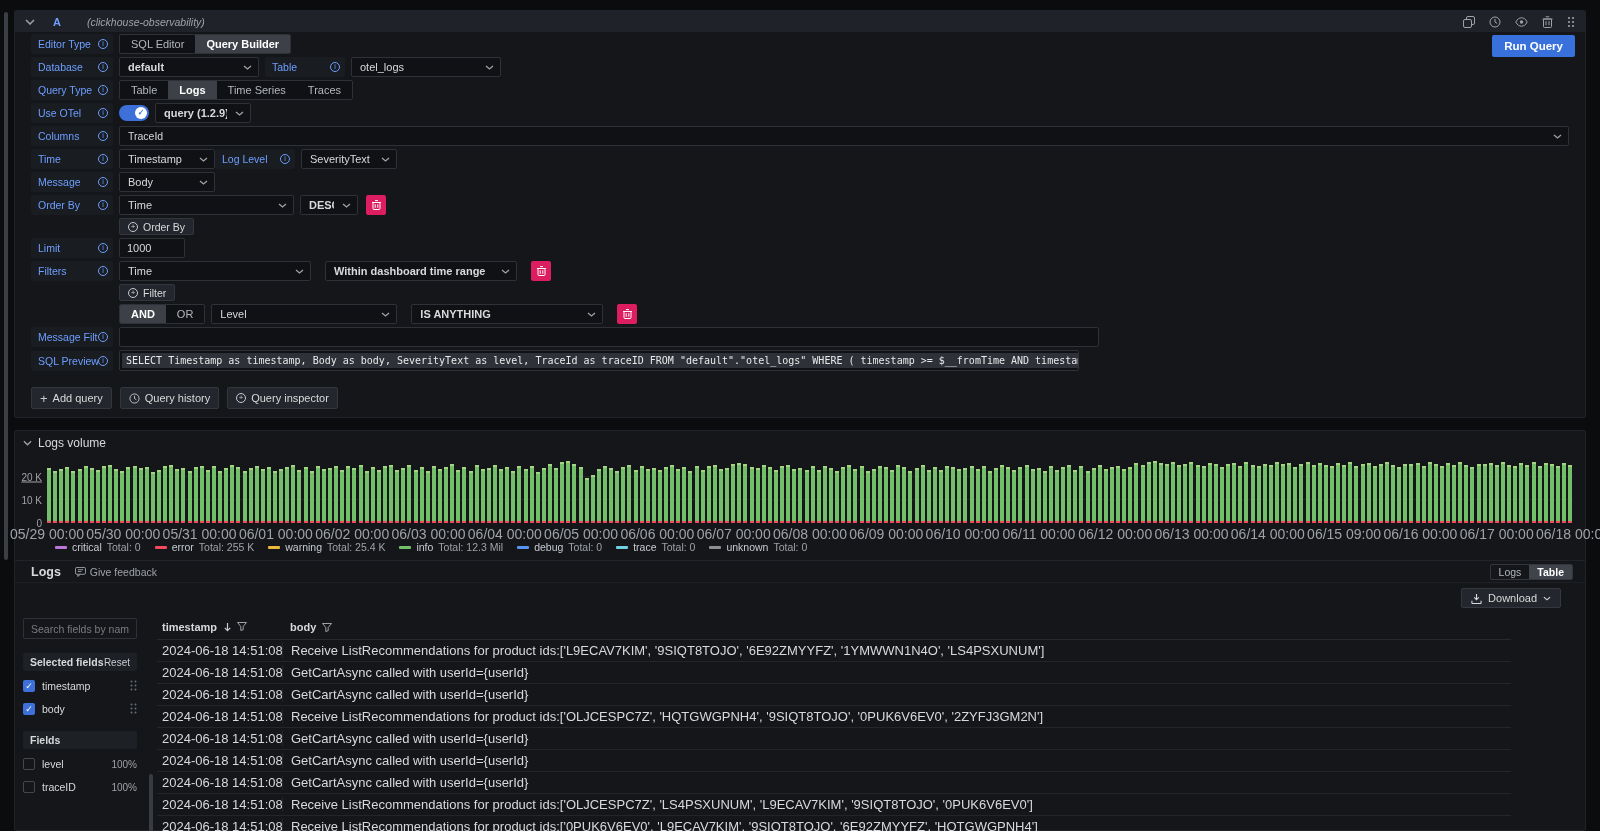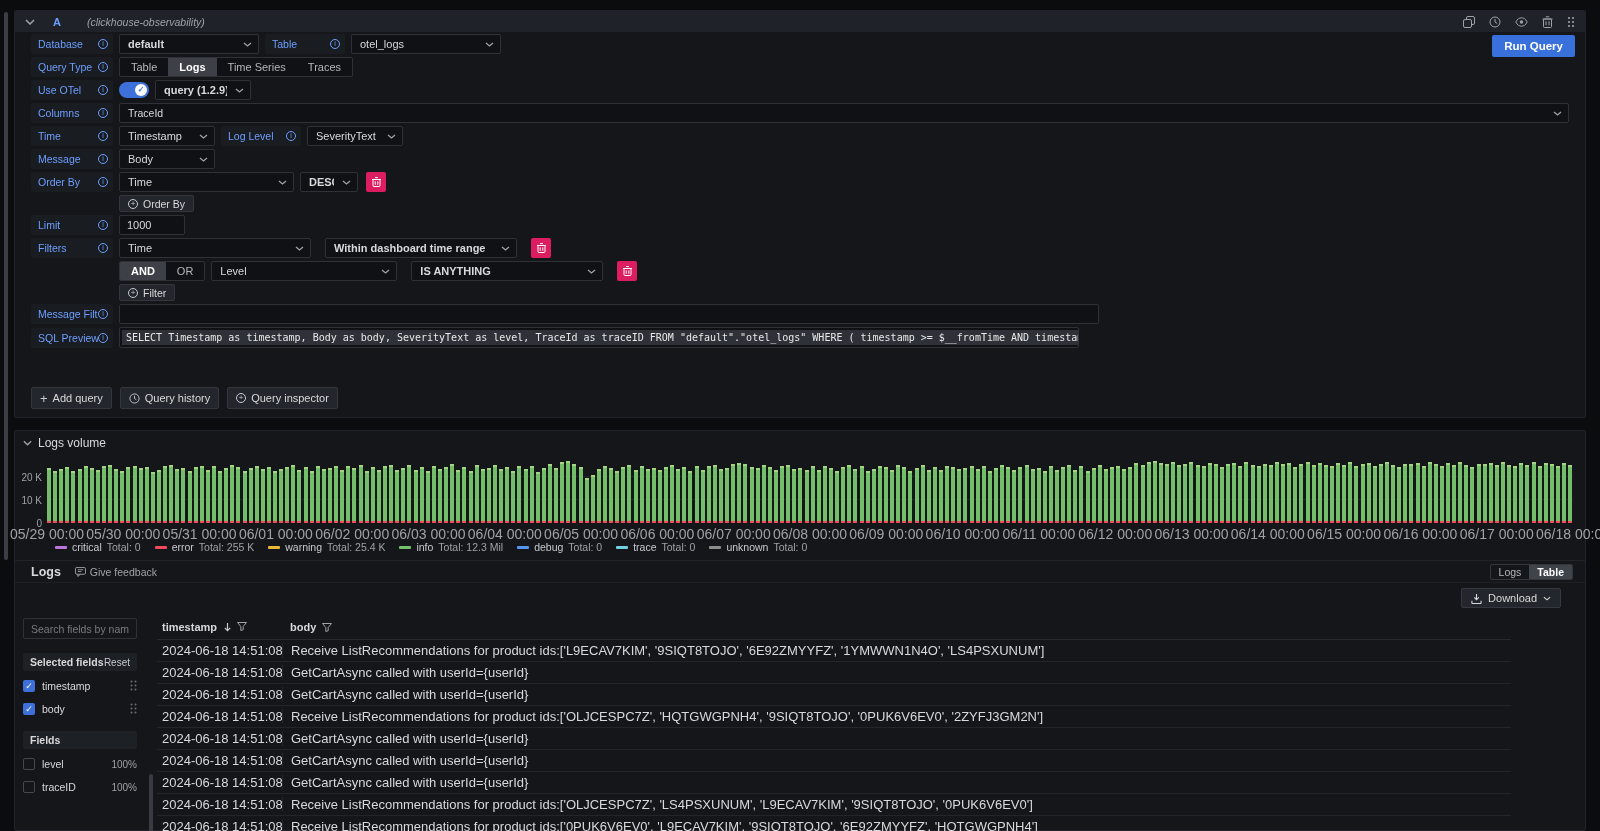--- a/index.html
+++ b/index.html
@@ -179,20 +179,30 @@
             </g>
           </svg>
         </span>
     </div>
   </div>
 
   <button class="run-btn">Run Query</button>
 
   <div class="qform">
 
+    <div class="frow">
+      <div class="flabel">
+          <span class="lbl-text">Editor Type</span>
+          <span class="info-icon"></span>
+        </div>
+      <div class="seg">
+        <button>SQL Editor</button>
+        <button class="active">Query Builder</button>
+      </div>
+    </div>
 
     <div class="frow">
       <div class="flabel">
           <span class="lbl-text">Database</span>
           <span class="info-icon"></span>
         </div>
       <div class="select" style="width:140px; font-weight:bold;">
           <span class="sel-text">default</span>
           <span class="dd">
             <svg width="9" height="5" viewBox="0 0 9 5">
@@ -266,21 +276,21 @@
           <span class="info-icon"></span>
         </div>
       <div class="select" style="width:96px;">
           <span class="sel-text">Timestamp</span>
           <span class="dd">
             <svg width="9" height="5" viewBox="0 0 9 5">
               <path d="M1 1l3.5 3L8 1" fill="none" stroke="#9fa2a7" stroke-width="1.3"></path>
             </svg>
           </span>
         </div>
-      <div class="flabel inline-label" style="margin-left:6px;justify-content:space-between;">
+      <div class="flabel inline-label" style="justify-content:space-between;">
           <span class="lbl-text">Log Level</span>
           <span class="info-icon"></span>
         </div>
       <div class="select" style="width:96px;">
           <span class="sel-text">SeverityText</span>
           <span class="dd">
             <svg width="9" height="5" viewBox="0 0 9 5">
               <path d="M1 1l3.5 3L8 1" fill="none" stroke="#9fa2a7" stroke-width="1.3"></path>
             </svg>
           </span>
@@ -369,20 +379,28 @@
           </span>
         </div>
       <button class="trash-btn" style="margin-left:14px;">
           <svg width="9" height="10" viewBox="0 0 9 10">
             <rect x="1" y="2.5" width="7" height="7" rx="1" fill="none" stroke="#fff"></rect>
             <path d="M0 2.5h9M3 0.6h3M3.2 4.3v3.5M5.8 4.3v3.5" stroke="#fff" fill="none"></path>
           </svg>
         </button>
     </div>
 
+    <div class="frow" style="height:17px;">
+      <div style="width:88px; flex:none;"></div>
+      <button class="ghost-btn">
+          <span class="plus-circle"></span>
+          <span>Filter</span>
+        </button>
+    </div>
+
     <div class="frow">
       <div style="width:88px; flex:none;"></div>
       <div class="seg">
         <button class="active">AND</button>
         <button>OR</button>
       </div>
       <div class="select" style="width:186px; margin-left:6px;">
           <span class="sel-text">Level</span>
           <span class="dd">
             <svg width="9" height="5" viewBox="0 0 9 5">
@@ -396,28 +414,20 @@
             <svg width="9" height="5" viewBox="0 0 9 5">
               <path d="M1 1l3.5 3L8 1" fill="none" stroke="#9fa2a7" stroke-width="1.3"></path>
             </svg>
           </span>
         </div>
       <button class="trash-btn" style="margin-left:14px;">
           <svg width="9" height="10" viewBox="0 0 9 10">
             <rect x="1" y="2.5" width="7" height="7" rx="1" fill="none" stroke="#fff"></rect>
             <path d="M0 2.5h9M3 0.6h3M3.2 4.3v3.5M5.8 4.3v3.5" stroke="#fff" fill="none"></path>
           </svg>
-        </button>
-    </div>
-
-    <div class="frow" style="height:17px;">
-      <div style="width:88px; flex:none;"></div>
-      <button class="ghost-btn">
-          <span class="plus-circle"></span>
-          <span>Filter</span>
         </button>
     </div>
 
     <div class="frow">
       <div class="flabel">
           <span class="lbl-text">Message Filter</span>
           <span class="info-icon"></span>
         </div>
       <input class="text-input" style="width: 980px;" value="">
     </div>
@@ -455,21 +465,21 @@
 <div class="card lv-panel">
   <div class="lv-title">
     <svg width="9" height="6" viewBox="0 0 10 6">
         <path d="M1 1l4 4 4-4" fill="none" stroke="#9fa2a7" stroke-width="1.5"></path>
       </svg>
     <span>Logs volume</span>
   </div>
   <div class="lv-chart">
     <div class="gridline" style="bottom:71.4%;"></div>
     <div class="gridline" style="bottom:35.7%;"></div>
-    <span class="ylabel" style="bottom:71.4%;">20 K</span>
+    <span class="ylabel" style="bottom:71.4%;text-decoration:underline;">20 K</span>
     <span class="ylabel" style="bottom:35.7%;">10 K</span>
     <span class="ylabel" style="bottom:0;">0</span>
     <div class="bars">
         <div class="bar" style="height: 86.1%; background: linear-gradient(rgb(163, 212, 130) 0px, rgb(163, 212, 130) 2px, rgb(115, 191, 105) 2px, rgb(115, 191, 105) calc(100% - 2px), rgb(242, 73, 92) calc(100% - 2px), rgb(242, 73, 92) 100%);"></div>
         <div class="bar" style="height: 81.4%; background: linear-gradient(rgb(163, 212, 130) 0px, rgb(163, 212, 130) 2px, rgb(115, 191, 105) 2px, rgb(115, 191, 105) calc(100% - 2px), rgb(242, 73, 92) calc(100% - 2px), rgb(242, 73, 92) 100%);"></div>
         <div class="bar" style="height: 83.9%; background: linear-gradient(rgb(163, 212, 130) 0px, rgb(163, 212, 130) 2px, rgb(115, 191, 105) 2px, rgb(115, 191, 105) calc(100% - 2px), rgb(242, 73, 92) calc(100% - 2px), rgb(242, 73, 92) 100%);"></div>
         <div class="bar" style="height: 87.9%; background: linear-gradient(rgb(163, 212, 130) 0px, rgb(163, 212, 130) 2px, rgb(115, 191, 105) 2px, rgb(115, 191, 105) calc(100% - 2px), rgb(242, 73, 92) calc(100% - 2px), rgb(242, 73, 92) 100%);"></div>
         <div class="bar" style="height: 81.8%; background: linear-gradient(rgb(163, 212, 130) 0px, rgb(163, 212, 130) 2px, rgb(115, 191, 105) 2px, rgb(115, 191, 105) calc(100% - 2px), rgb(242, 73, 92) calc(100% - 2px), rgb(242, 73, 92) 100%);"></div>
         <div class="bar" style="height: 85%; background: linear-gradient(rgb(163, 212, 130) 0px, rgb(163, 212, 130) 2px, rgb(115, 191, 105) 2px, rgb(115, 191, 105) calc(100% - 2px), rgb(242, 73, 92) calc(100% - 2px), rgb(242, 73, 92) 100%);"></div>
         <div class="bar" style="height: 89.3%; background: linear-gradient(rgb(163, 212, 130) 0px, rgb(163, 212, 130) 2px, rgb(115, 191, 105) 2px, rgb(115, 191, 105) calc(100% - 2px), rgb(242, 73, 92) calc(100% - 2px), rgb(242, 73, 92) 100%);"></div>
@@ -729,21 +739,21 @@
       <span style="left: 35%;">06/05 00:00</span>
       <span style="left: 40%;">06/06 00:00</span>
       <span style="left: 45%;">06/07 00:00</span>
       <span style="left: 50%;">06/08 00:00</span>
       <span style="left: 55%;">06/09 00:00</span>
       <span style="left: 60%;">06/10 00:00</span>
       <span style="left: 65%;">06/11 00:00</span>
       <span style="left: 70%;">06/12 00:00</span>
       <span style="left: 75%;">06/13 00:00</span>
       <span style="left: 80%;">06/14 00:00</span>
-      <span style="left: 85%;">06/15 00:00</span>
+      <span style="left: 85%;">06/15 09:00</span>
       <span style="left: 90%;">06/16 00:00</span>
       <span style="left: 95%;">06/17 00:00</span>
       <span style="left: 100%;">06/18 00:00</span>
     </div>
   <div class="lv-legend">
       <div class="legend-item">
         <span class="legend-swatch" style="background:#b877d9"></span>
         <span class="legend-label">critical</span>
         <span class="legend-total">Total: 0</span>
       </div>

